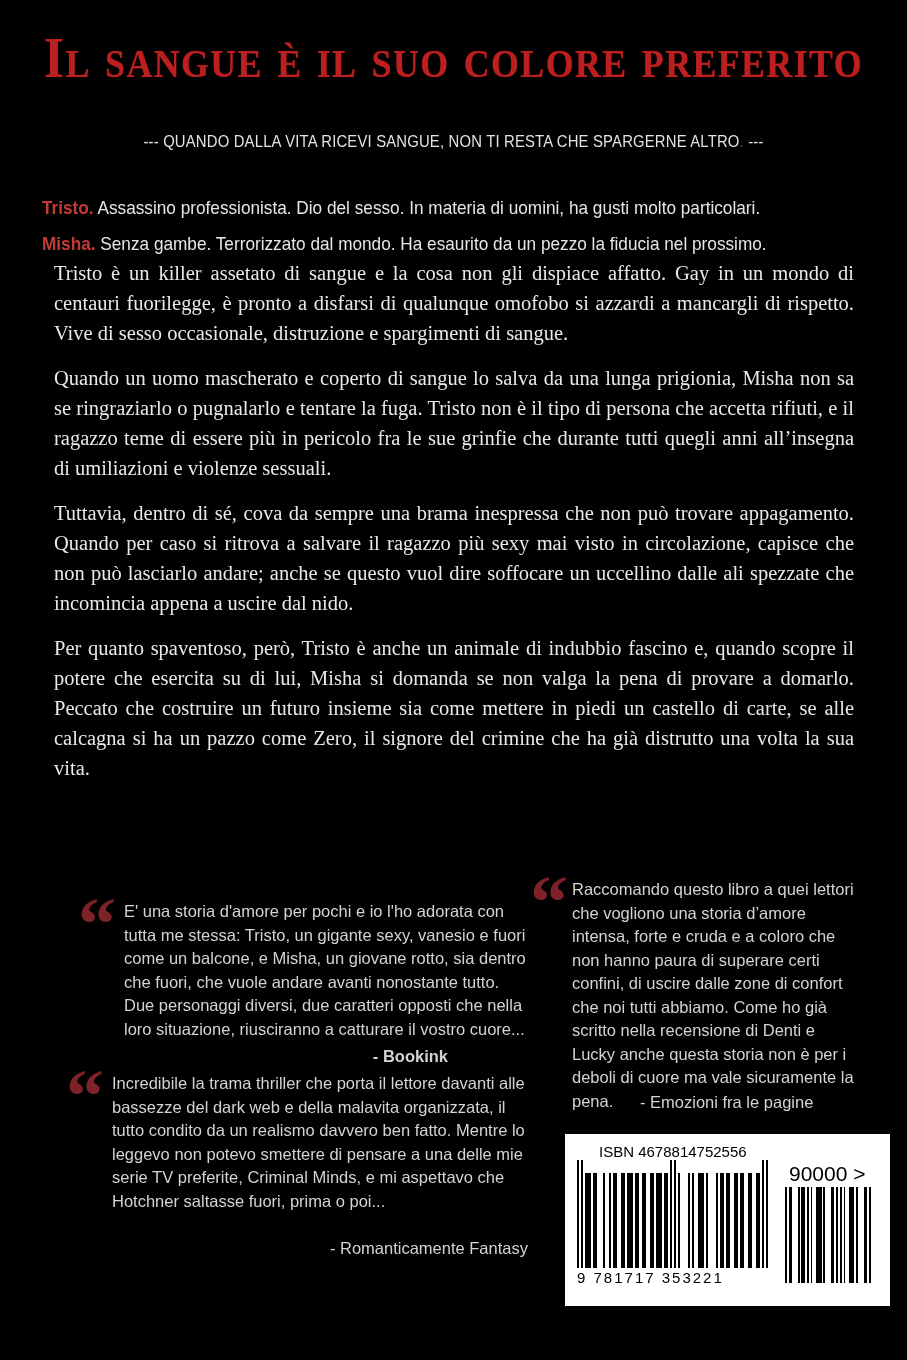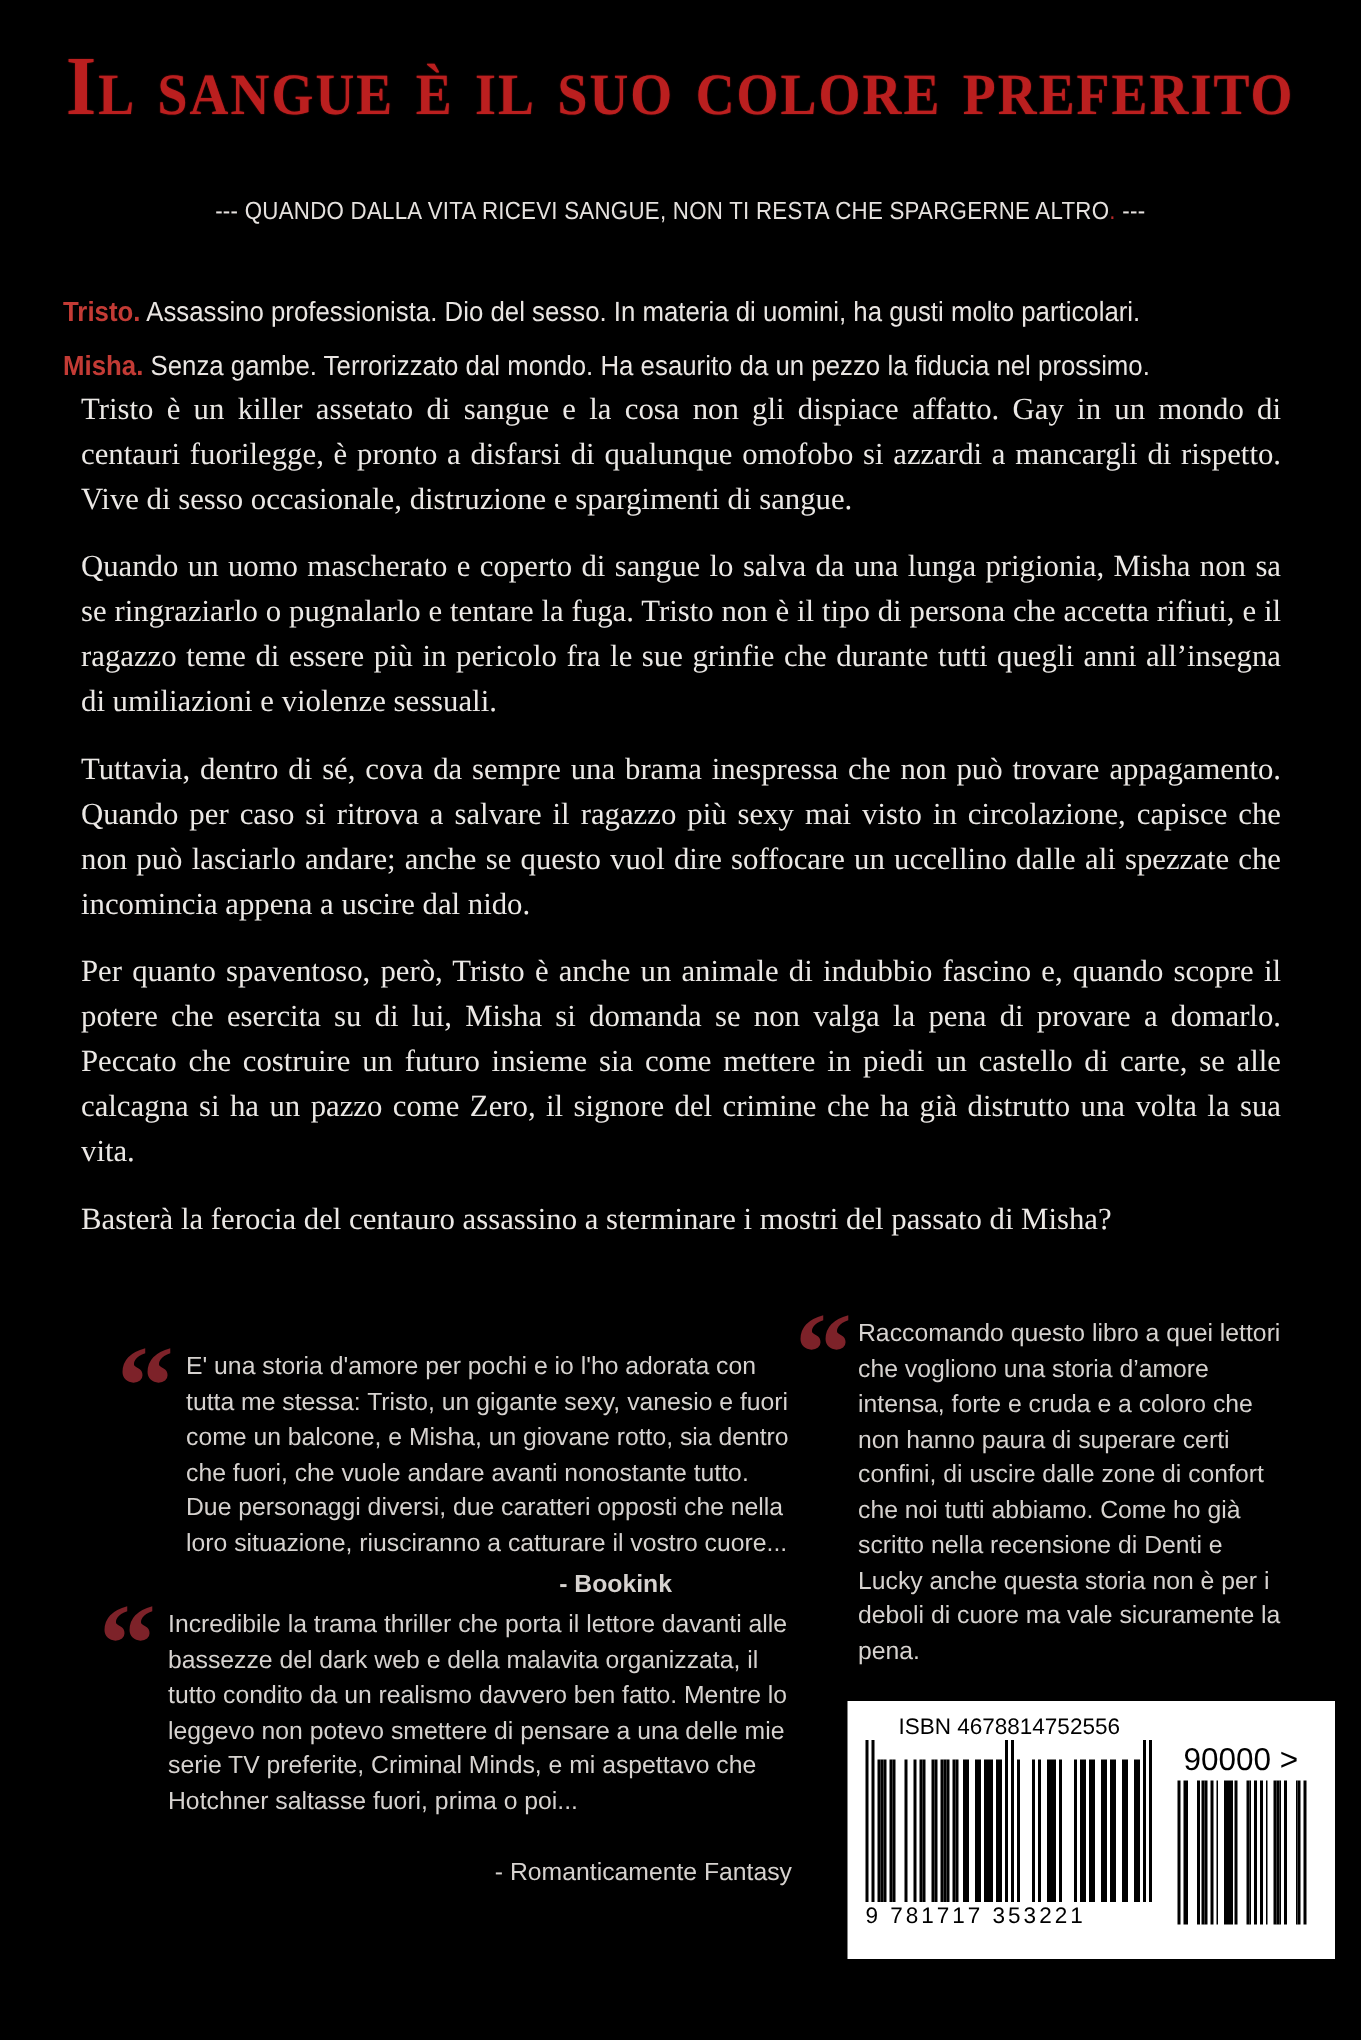--- a/index.html
+++ b/index.html
@@ -235,38 +235,38 @@
       <span class="char-name">Misha.</span>
       <span>Senza gambe. Terrorizzato dal mondo. Ha esaurito da un pezzo la fiducia nel prossimo.</span>
     </div>
   </div>
 
   <div class="blurb">
     <p>Tristo è un killer assetato di sangue e la cosa non gli dispiace affatto. Gay in un mondo di centauri fuorilegge, è pronto a disfarsi di qualunque omofobo si azzardi a mancargli di rispetto. Vive di sesso occasionale, distruzione e spargimenti di sangue.</p>
     <p>Quando un uomo mascherato e coperto di sangue lo salva da una lunga prigionia, Misha non sa se ringraziarlo o pugnalarlo e tentare la fuga. Tristo non è il tipo di persona che accetta rifiuti, e il ragazzo teme di essere più in pericolo fra le sue grinfie che durante tutti quegli anni all’insegna di umiliazioni e violenze sessuali.</p>
     <p>Tuttavia, dentro di sé, cova da sempre una brama inespressa che non può trovare appagamento. Quando per caso si ritrova a salvare il ragazzo più sexy mai visto in circolazione, capisce che non può lasciarlo andare; anche se questo vuol dire soffocare un uccellino dalle ali spezzate che incomincia appena a uscire dal nido.</p>
     <p>Per quanto spaventoso, però, Tristo è anche un animale di indubbio fascino e, quando scopre il potere che esercita su di lui, Misha si domanda se non valga la pena di provare a domarlo. Peccato che costruire un futuro insieme sia come mettere in piedi un castello di carte, se alle calcagna si ha un pazzo come Zero, il signore del crimine che ha già distrutto una volta la sua vita.</p>
-    <p class="last">Basterà la ferocia del centauro assassino a sterminare i mostri del passato di Misha?</p>
   </div>
 
   <div class="review" id="review-bookink">
     <span class="qmark">“</span>
     <div class="rtext">E' una storia d'amore per pochi e io l'ho adorata con tutta me stessa: Tristo, un gigante sexy, vanesio e fuori come un balcone, e Misha, un giovane rotto, sia dentro che fuori, che vuole andare avanti nonostante tutto. Due personaggi diversi, due caratteri opposti che nella loro situazione, riusciranno a catturare il vostro cuore...</div>
     <div class="rauthor">- Bookink</div>
   </div>
 
   <div class="review" id="review-romanticamente">
     <span class="qmark">“</span>
     <div class="rtext">Incredibile la trama thriller che porta il lettore davanti alle bassezze del dark web e della malavita organizzata, il tutto condito da un realismo davvero ben fatto. Mentre lo leggevo non potevo smettere di pensare a una delle mie serie TV preferite, Criminal Minds, e mi aspettavo che Hotchner saltasse fuori, prima o poi...</div>
     <div class="rauthor">- Romanticamente Fantasy</div>
   </div>
 
   <div class="review" id="review-emozioni">
     <span class="qmark">“</span>
     <div class="rtext">Raccomando questo libro a quei lettori che vogliono una storia d’amore intensa, forte e cruda e a coloro che non hanno paura di superare certi confini, di uscire dalle zone di confort che noi tutti abbiamo. Come ho già scritto nella recensione di Denti e Lucky anche questa storia non è per i deboli di cuore ma vale sicuramente la pena.</div>
+    <div class="rauthor">- Emozioni fra le pagine</div>
   </div>
 
   <div id="barcode-block">
     <div class="bc-isbn">ISBN 4678814752556</div>
     <div class="bc-main-row">
       <div class="bc-left">
         <div class="bars" id="bars-main">
             <span class="bar guard" style="width:2.021px"></span>
             <span class="gap" style="width:2.021px"></span>
             <span class="bar guard" style="width:2.021px"></span>

